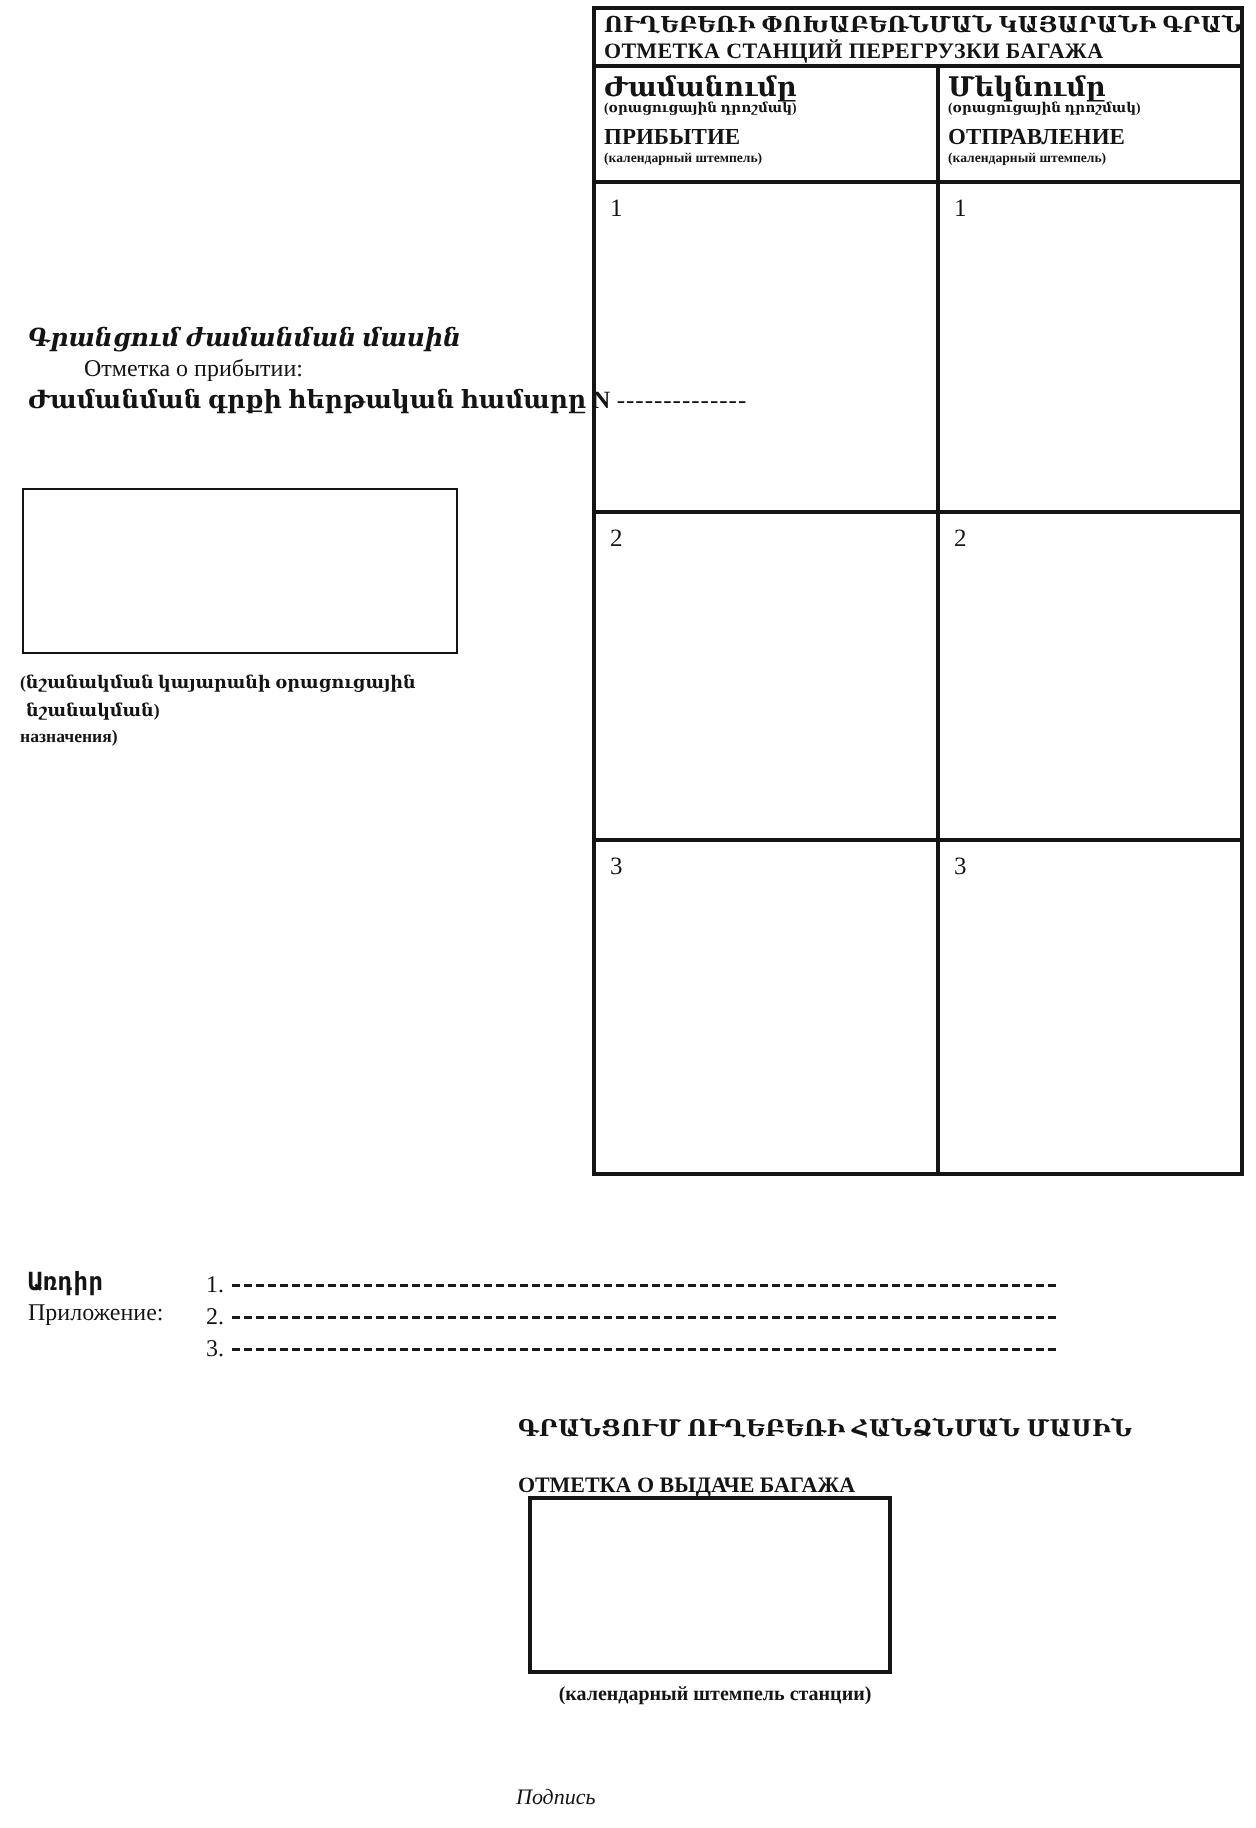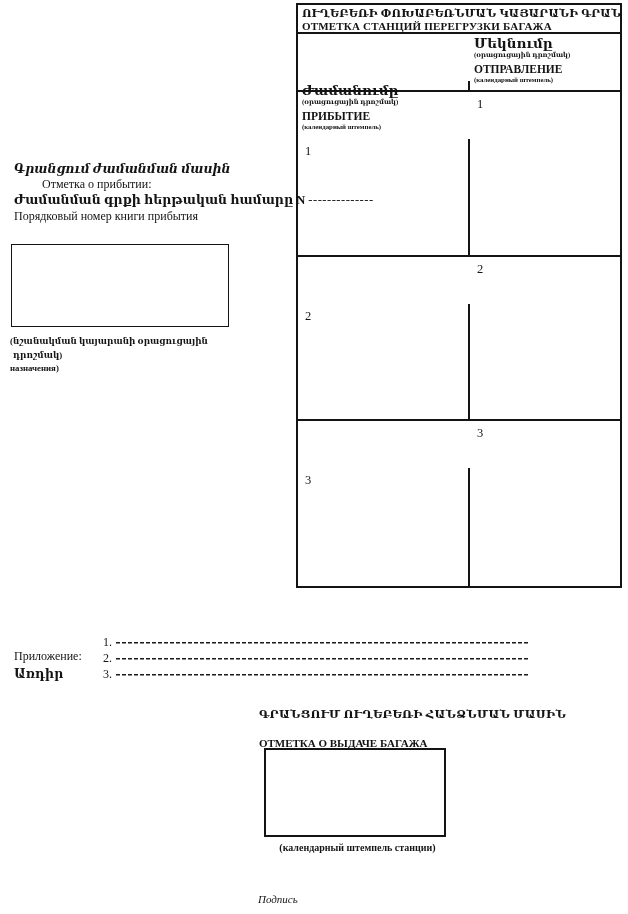--- a/index.html
+++ b/index.html
@@ -22,40 +22,40 @@
     box-sizing:border-box;
   }
   .t-title{
     border-bottom:2px solid #141414;
     padding:2px 3px 0 4px;
     font-size:11px;line-height:13px;font-weight:bold;
     letter-spacing:0.2px;white-space:nowrap;overflow:hidden;
   }
   .t-head,.t-row{display:flex;border-bottom:2px solid #141414;}
   .t-row:last-child{border-bottom:none;}
-  .t-cell-l{width:172px;border-right:2px solid #141414;box-sizing:border-box;margin-top:47px;}
+  .t-cell-l{width:172px;border-right:2px solid #141414;box-sizing:border-box;}
   .t-cell-r{flex:1;}
   .t-head .t-cell-l,.t-head .t-cell-r{padding:2px 0 0 4px;}
   .hy-label{font-size:13.5px;font-weight:bold;line-height:15px;}
   .tiny-note{font-size:6.8px;font-weight:bold;line-height:8px;}
   .ru-label{font-size:11.5px;font-weight:bold;line-height:13px;margin-top:4px;}
   .row-no{padding:5px 0 0 7px;font-size:12.5px;}
 
   
   .ar-l1{left:14px;top:161px;font-size:12.5px;font-weight:600;font-style:italic;}
   .ar-l2{left:42px;top:177px;font-size:12px;}
   .ar-l3{left:14px;top:192px;font-size:12.5px;font-weight:600;white-space:nowrap;}
   .ar-l3 .dashes{font-weight:normal;letter-spacing:0.5px;}
   .ar-l4{left:14px;top:209px;font-size:12px;}
   .ar-box{left:11px;top:244px;width:218px;height:83px;border:1.5px solid #141414;box-sizing:border-box;background:#ffffff;}
   .ar-cap{left:10px;top:335px;font-size:8.8px;font-weight:bold;line-height:13.5px;}
   .ar-cap .indent{margin-left:3px;}
 
   
-  .att-hy{left:14px;top:666px;font-size:12.5px;font-weight:600;}
+  .att-hy{left:14px;top:633px;font-size:12.5px;font-weight:600;font-family:Liberation Mono, monospace;}
   .att-ru{left:14px;top:649px;font-size:12px;}
   .att-row{left:103px;font-size:12px;white-space:nowrap;}
   .att-row.r0{top:635px;} .att-row.r1{top:651px;} .att-row.r2{top:667px;}
   .dashline{
     display:inline-block;height:2px;width:413px;
     background-image:repeating-linear-gradient(90deg,#1a1a1a 0 4px,transparent 4px 6px);
     background-repeat:no-repeat;background-size:100% 1.5px;background-position:0 0;
     vertical-align:middle;margin-left:4px;
   }
 
@@ -105,27 +105,26 @@
       <div class="t-cell-r row-no">3</div>
     </div>
   </div>
 
   <div class="abs ar-l1">Գրանցում ժամանման մասին</div>
   <div class="abs ar-l2">Отметка о прибытии:</div>
   <div class="abs ar-l3">
     <span>Ժամանման գրքի հերթական համարը  N</span>
     <span class="dashes">--------------</span>
   </div>
-  <div class="abs ar-l4">Порядковый номер книги прибытия</div>
 
   <div class="abs ar-box"></div>
 
   <div class="abs ar-cap">
     <div>(նշանակման կայարանի օրացուցային</div>
-    <div class="indent">դրոշմակ)</div>
+    <div class="indent">նշանակման)</div>
     <div>назначения)</div>
   </div>
 
   <div class="abs att-hy">Առդիր</div>
   <div class="abs att-ru">Приложение:</div>
 
   <div class="abs att-row r0">
     <span>1.</span><span class="dashline"></span>
   </div>
   <div class="abs att-row r1">

